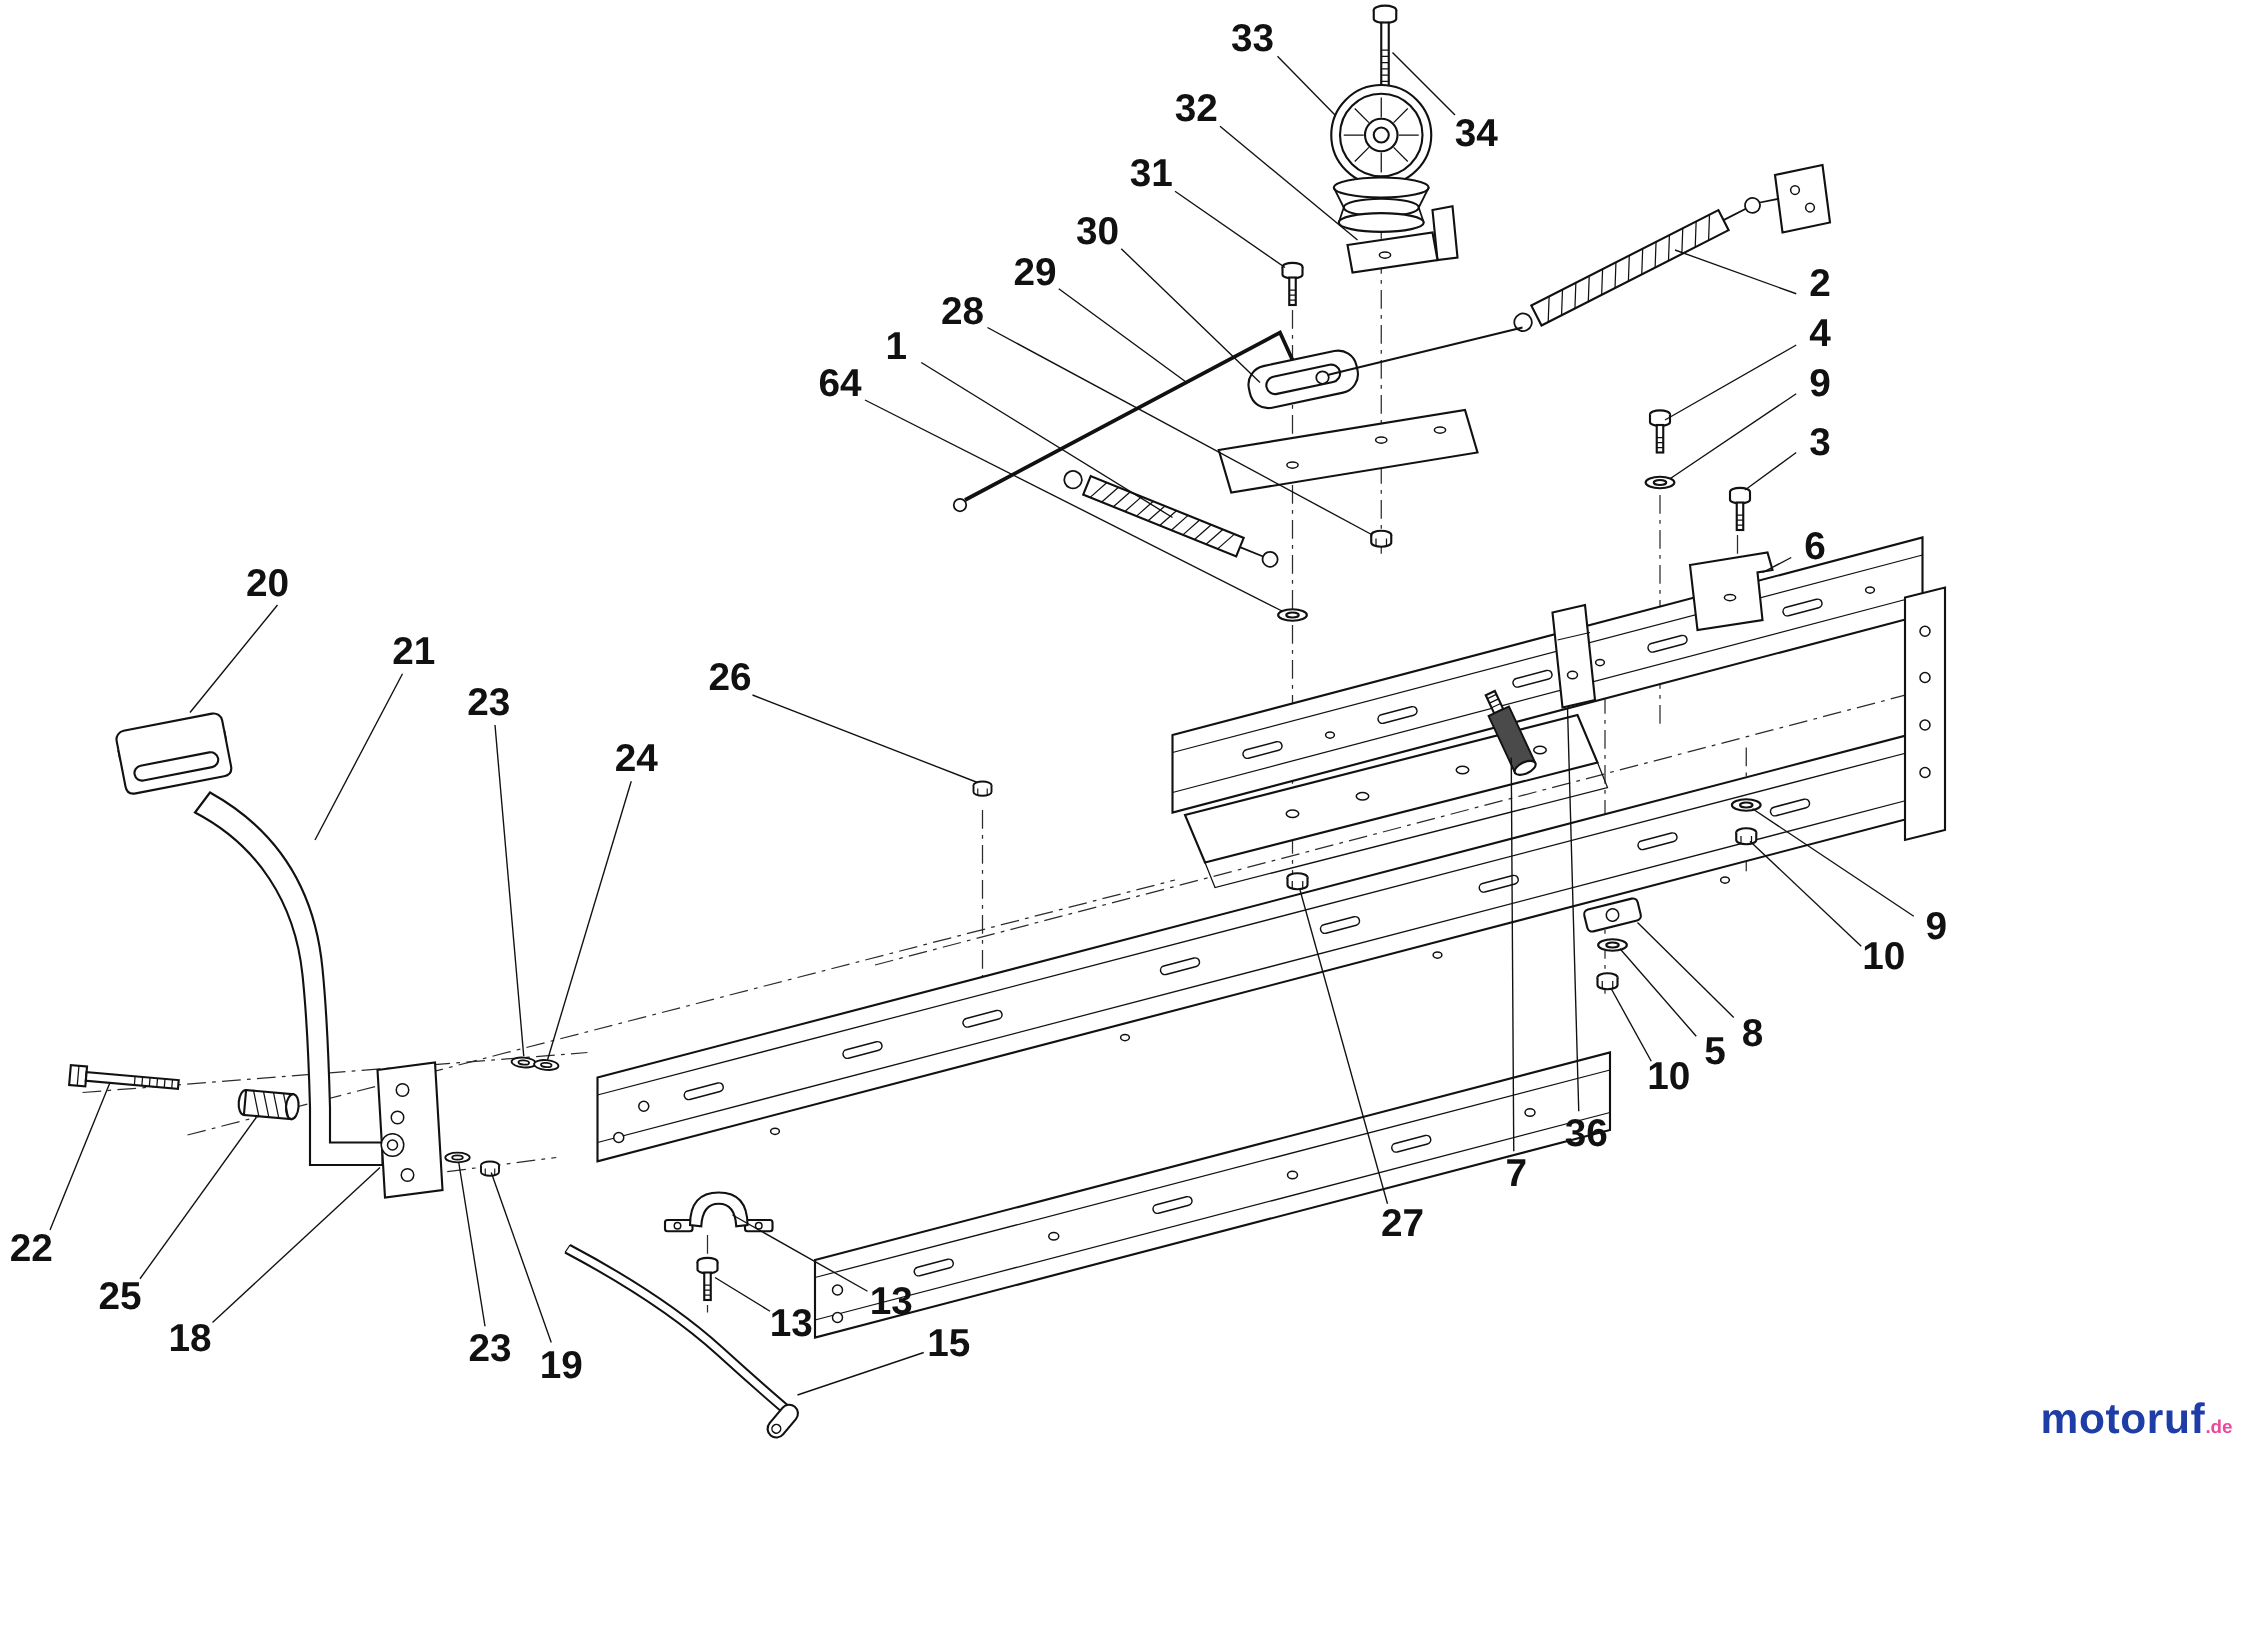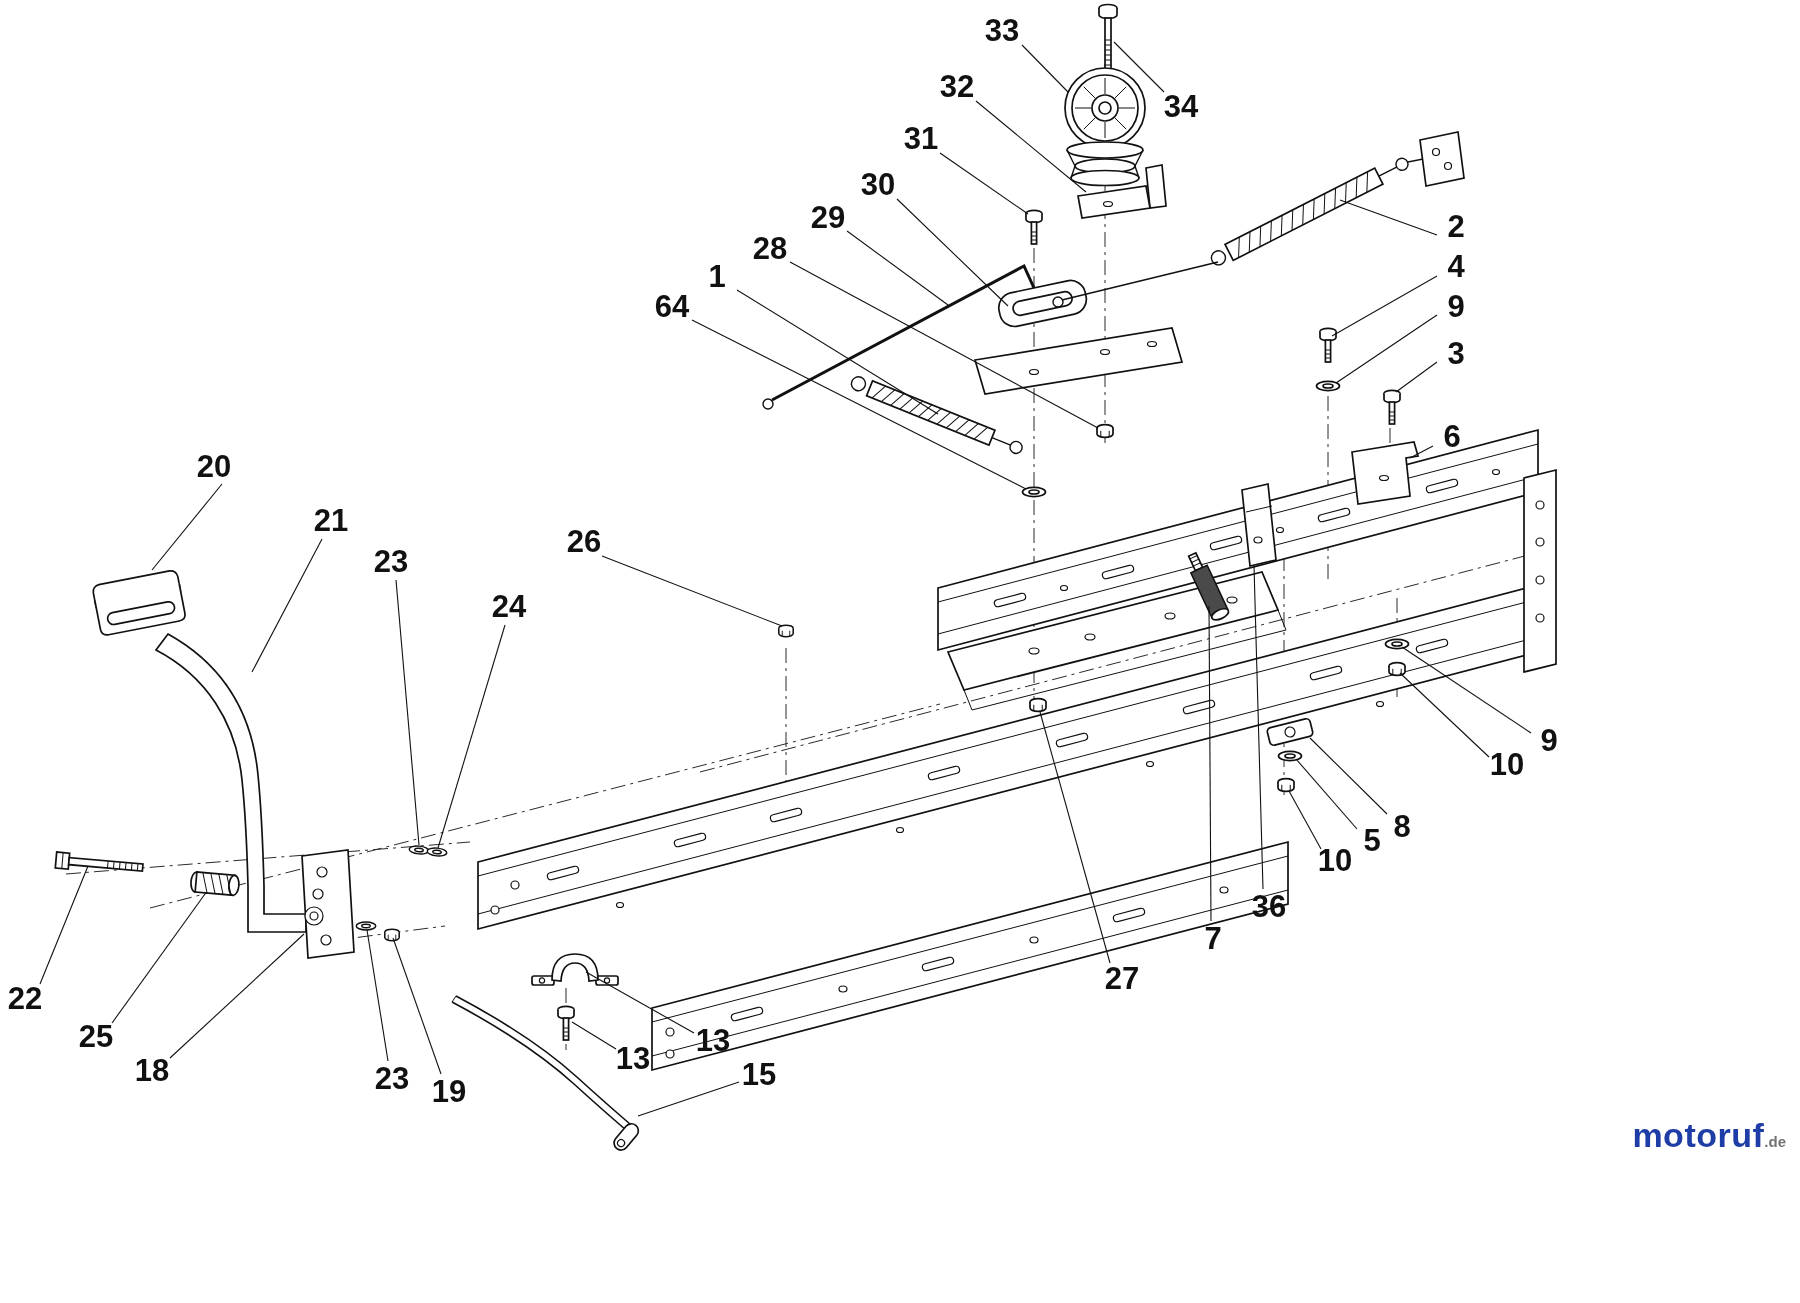--- a/index.html
+++ b/index.html
@@ -368,16 +368,16 @@
       <div class="callout" style="left: 633px; top: 1059px;">13</div>
       <div class="callout" style="left: 759px; top: 1075px;">15</div>
       <div class="callout" style="left: 25px; top: 999px;">22</div>
       <div class="callout" style="left: 96px; top: 1037px; text-align: right;">25</div>
       <div class="callout" style="left: 152px; top: 1071px;">18</div>
       <div class="callout" style="left: 392px; top: 1079px;">23</div>
       <div class="callout" style="left: 449px; top: 1092px;">19</div>
     </div>
 
 <div class="watermark">
-  <span class="wm-main" style="color: rgb(31, 61, 166);">motoruf</span><span class="wm-suffix" style="color: #737373;">.de</span>
+  <span class="wm-main" style="color: rgb(31, 61, 166);">motoruf</span><span class="wm-suffix" style="color: #ec4899;">.de</span>
 </div>
 
 </div>
 
 </body></html>

